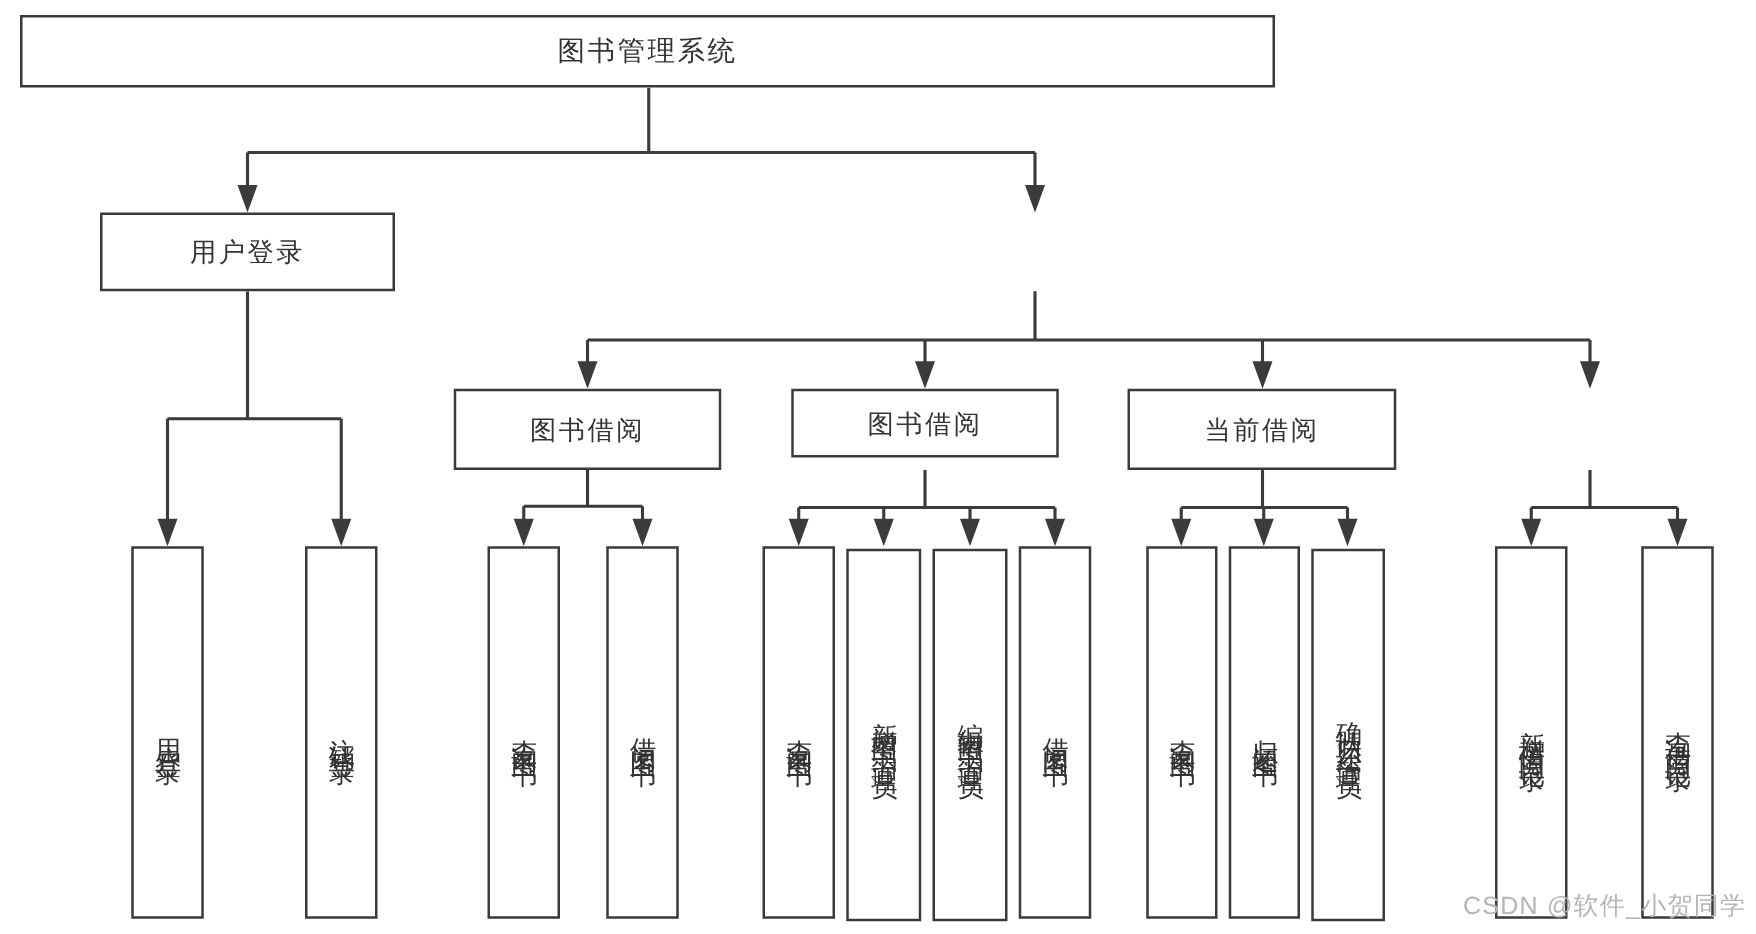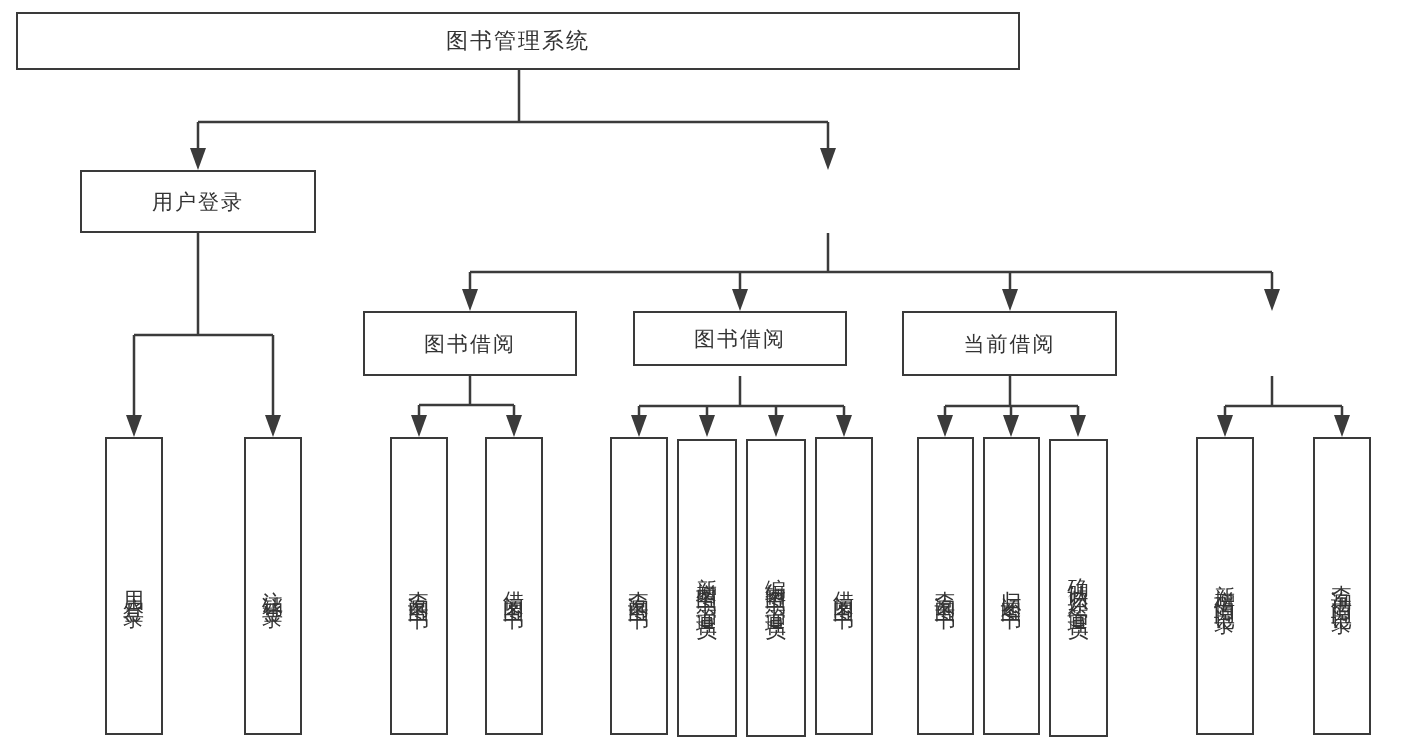--- a/index.html
+++ b/index.html
@@ -176,14 +176,15 @@
     <span>确认归还（管理员）</span>
   </div>
 
   <div class="node vbox" style="left:1196px; top:437px; width:58px; height:298px;">
     <span>新增借阅记录</span>
   </div>
   <div class="node vbox" style="left:1313px; top:437px; width:58px; height:298px;">
     <span>查询借阅记录</span>
   </div>
 
+  <div class="watermark">CSDN @软件_小贺同学</div>
 
 </div>
 
 </body></html>

